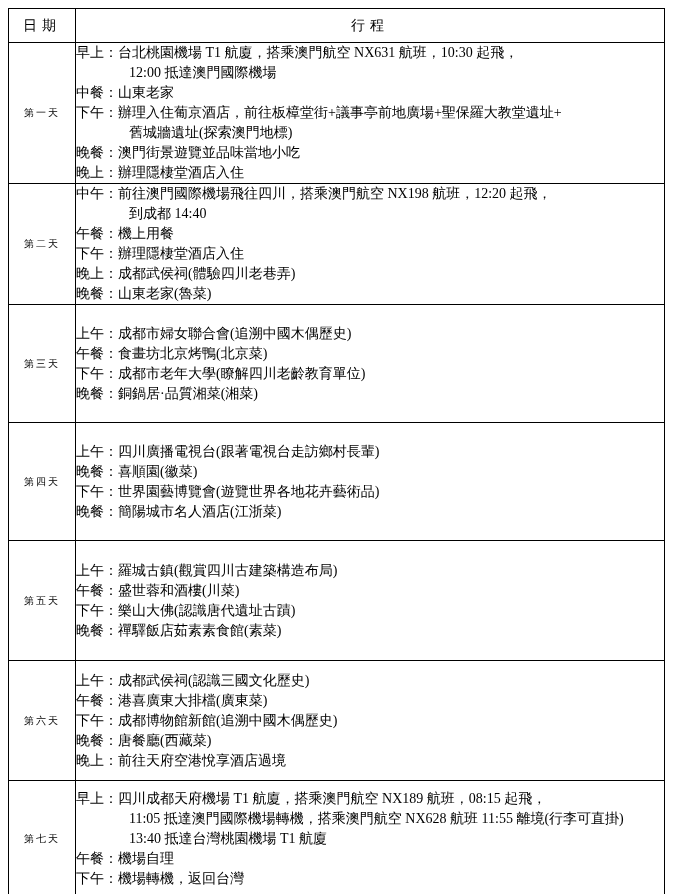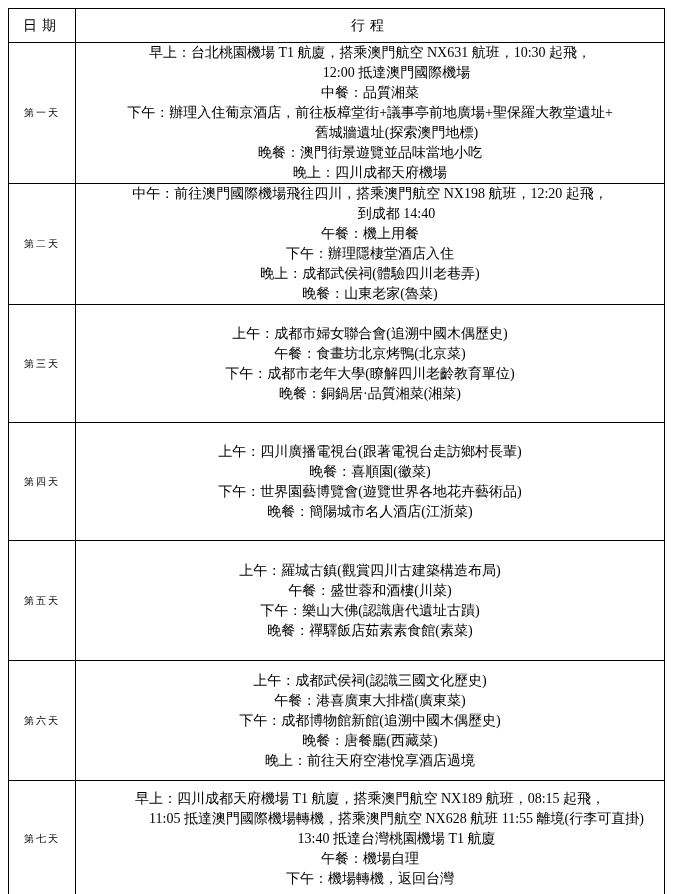--- a/index.html
+++ b/index.html
@@ -43,21 +43,20 @@
     letter-spacing: 5px;
     font-size: 14px;
   }
   td.day-cell {
     text-align: center;
     letter-spacing: 2px;
     font-size: 10px;
   }
   td.itinerary-cell {
     padding: 2px 6px 2px 8px;
-    text-align: center;
   }
   .line {
     line-height: 20px;
     white-space: nowrap;
   }
   .line.indent {
     padding-left: 53px;
   }
   
   tbody tr:nth-child(1) { height: 141px; }
@@ -82,25 +81,25 @@
         <th class="header-cell">日期</th>
         <th class="header-cell">行程</th>
       </tr>
     </thead>
     <tbody id="table-body">
         <tr>
           <td class="day-cell">第一天</td>
           <td class="itinerary-cell">
             <div class="line">早上：台北桃園機場 T1 航廈，搭乘澳門航空 NX631 航班，10:30 起飛，</div>
             <div class="line indent">12:00 抵達澳門國際機場</div>
-            <div class="line">中餐：品質湘菜</div>
+            <div class="line">中餐：山東老家</div>
             <div class="line">下午：辦理入住葡京酒店，前往板樟堂街+議事亭前地廣場+聖保羅大教堂遺址+</div>
             <div class="line indent">舊城牆遺址(探索澳門地標)</div>
             <div class="line">晚餐：澳門街景遊覽並品味當地小吃</div>
-            <div class="line">晚上：四川成都天府機場</div>
+            <div class="line">晚上：辦理隱棲堂酒店入住</div>
           </td>
         </tr>
         <tr>
           <td class="day-cell">第二天</td>
           <td class="itinerary-cell">
             <div class="line">中午：前往澳門國際機場飛往四川，搭乘澳門航空 NX198 航班，12:20 起飛，</div>
             <div class="line indent">到成都 14:40</div>
             <div class="line">午餐：機上用餐</div>
             <div class="line">下午：辦理隱棲堂酒店入住</div>
             <div class="line">晚上：成都武侯祠(體驗四川老巷弄)</div>

